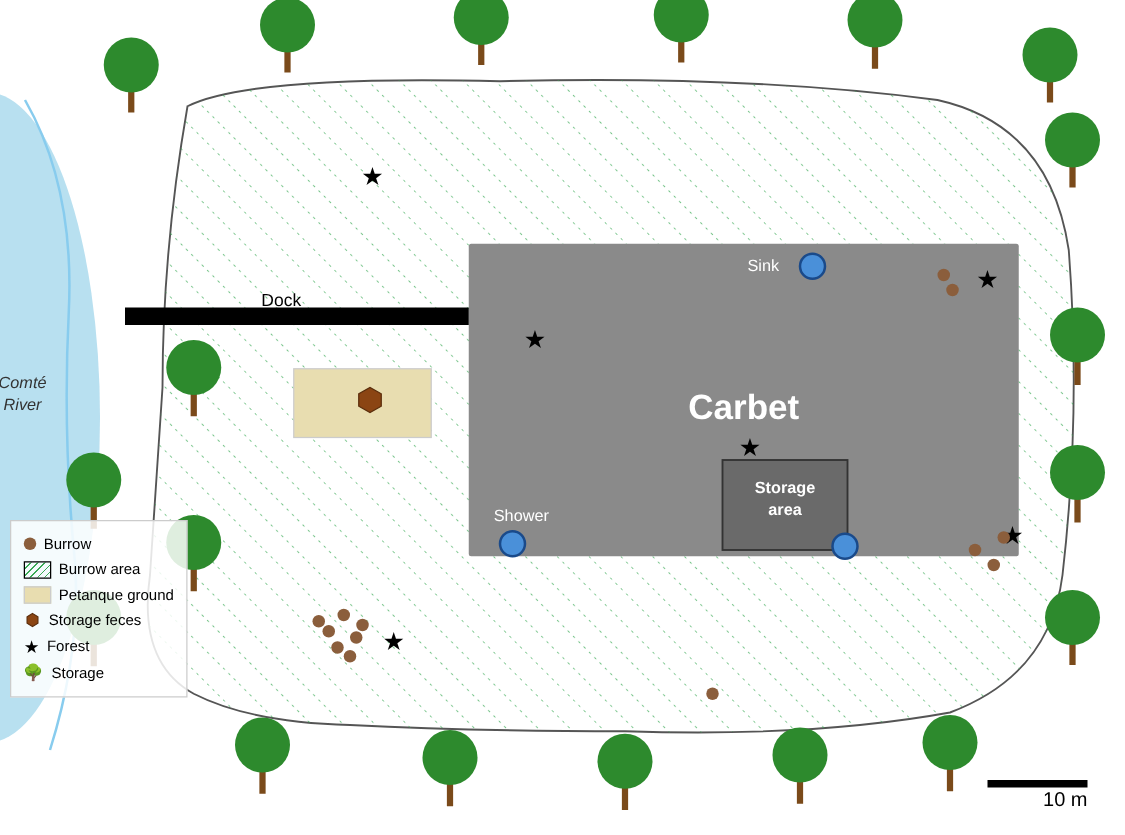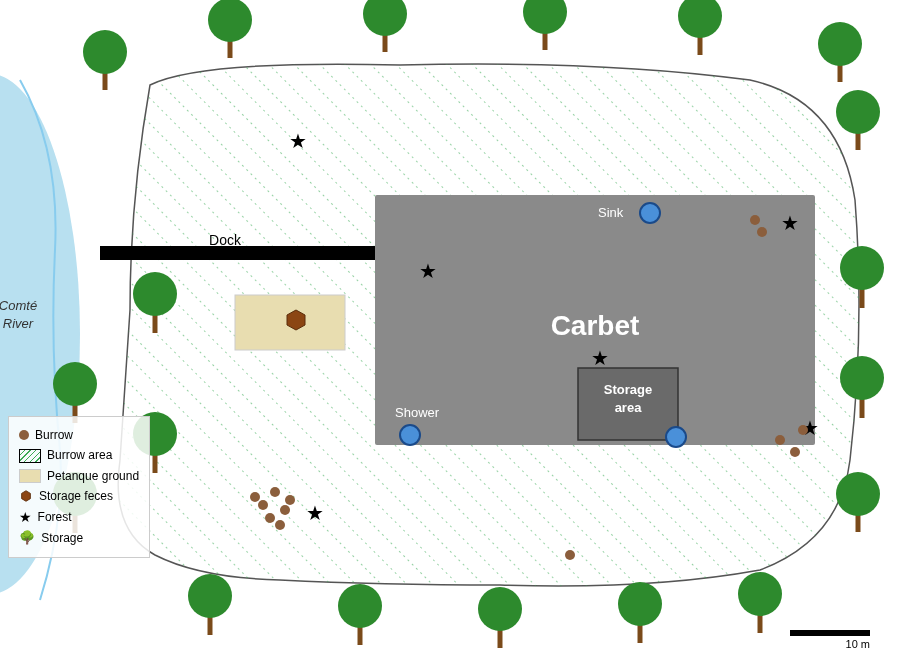--- a/index.html
+++ b/index.html
@@ -95,21 +95,21 @@
       flex-direction: column;
       align-items: flex-end;
       font-size: 12px;
     }
     #scale-line {
       width: 80px;
       height: 6px;
       background: #000;
     }
     #scale-label {
-      font-size: 11px;
+      font-size: 16px;
       margin-top: 2px;
     }
   </style>
 </head>
 <body>
 
 <div id="map-container">
   <svg id="main-map" viewBox="0 0 900 668" xmlns="http://www.w3.org/2000/svg">
     <defs>
 

